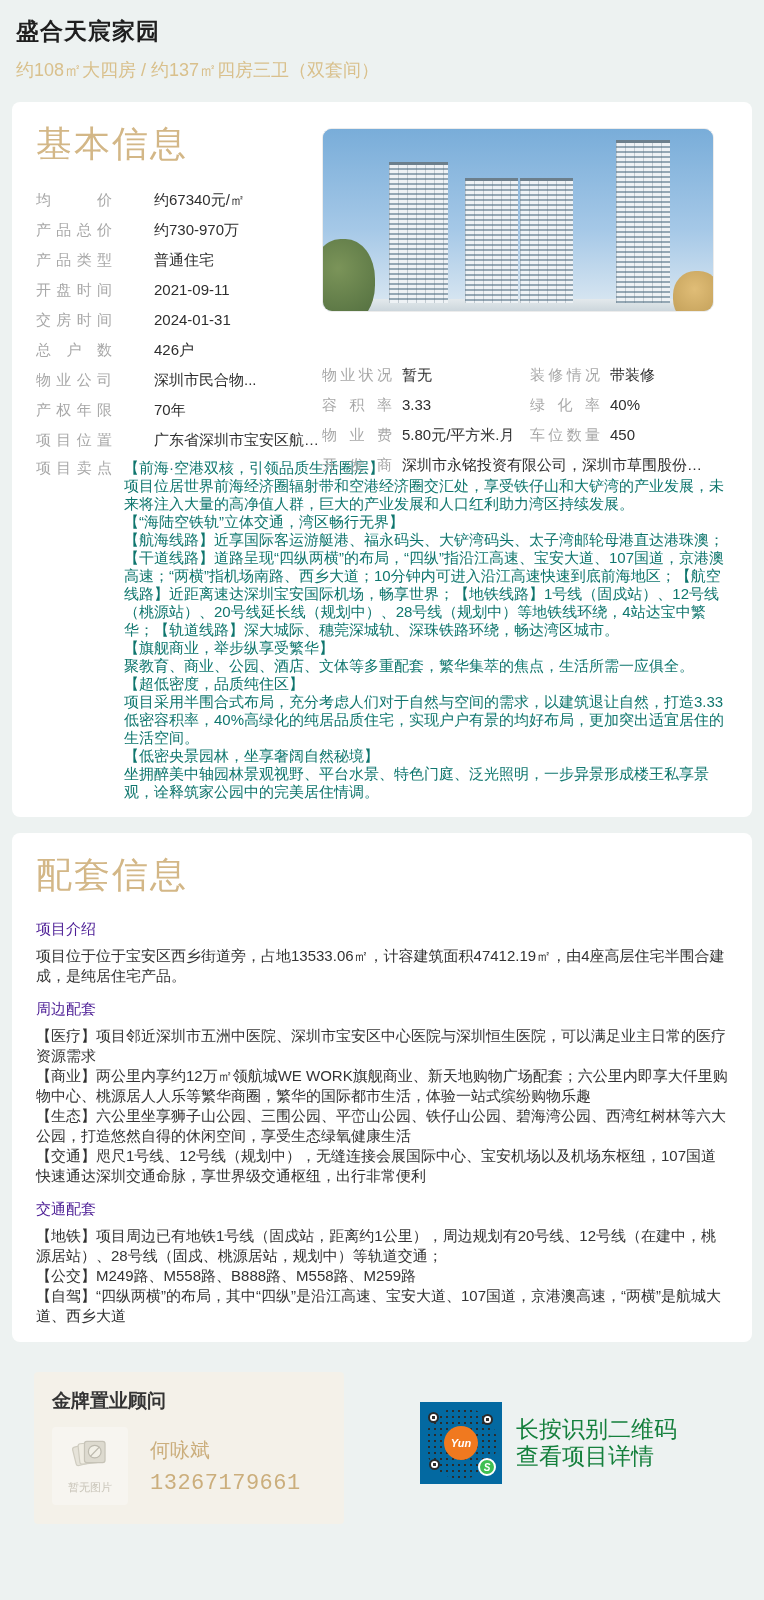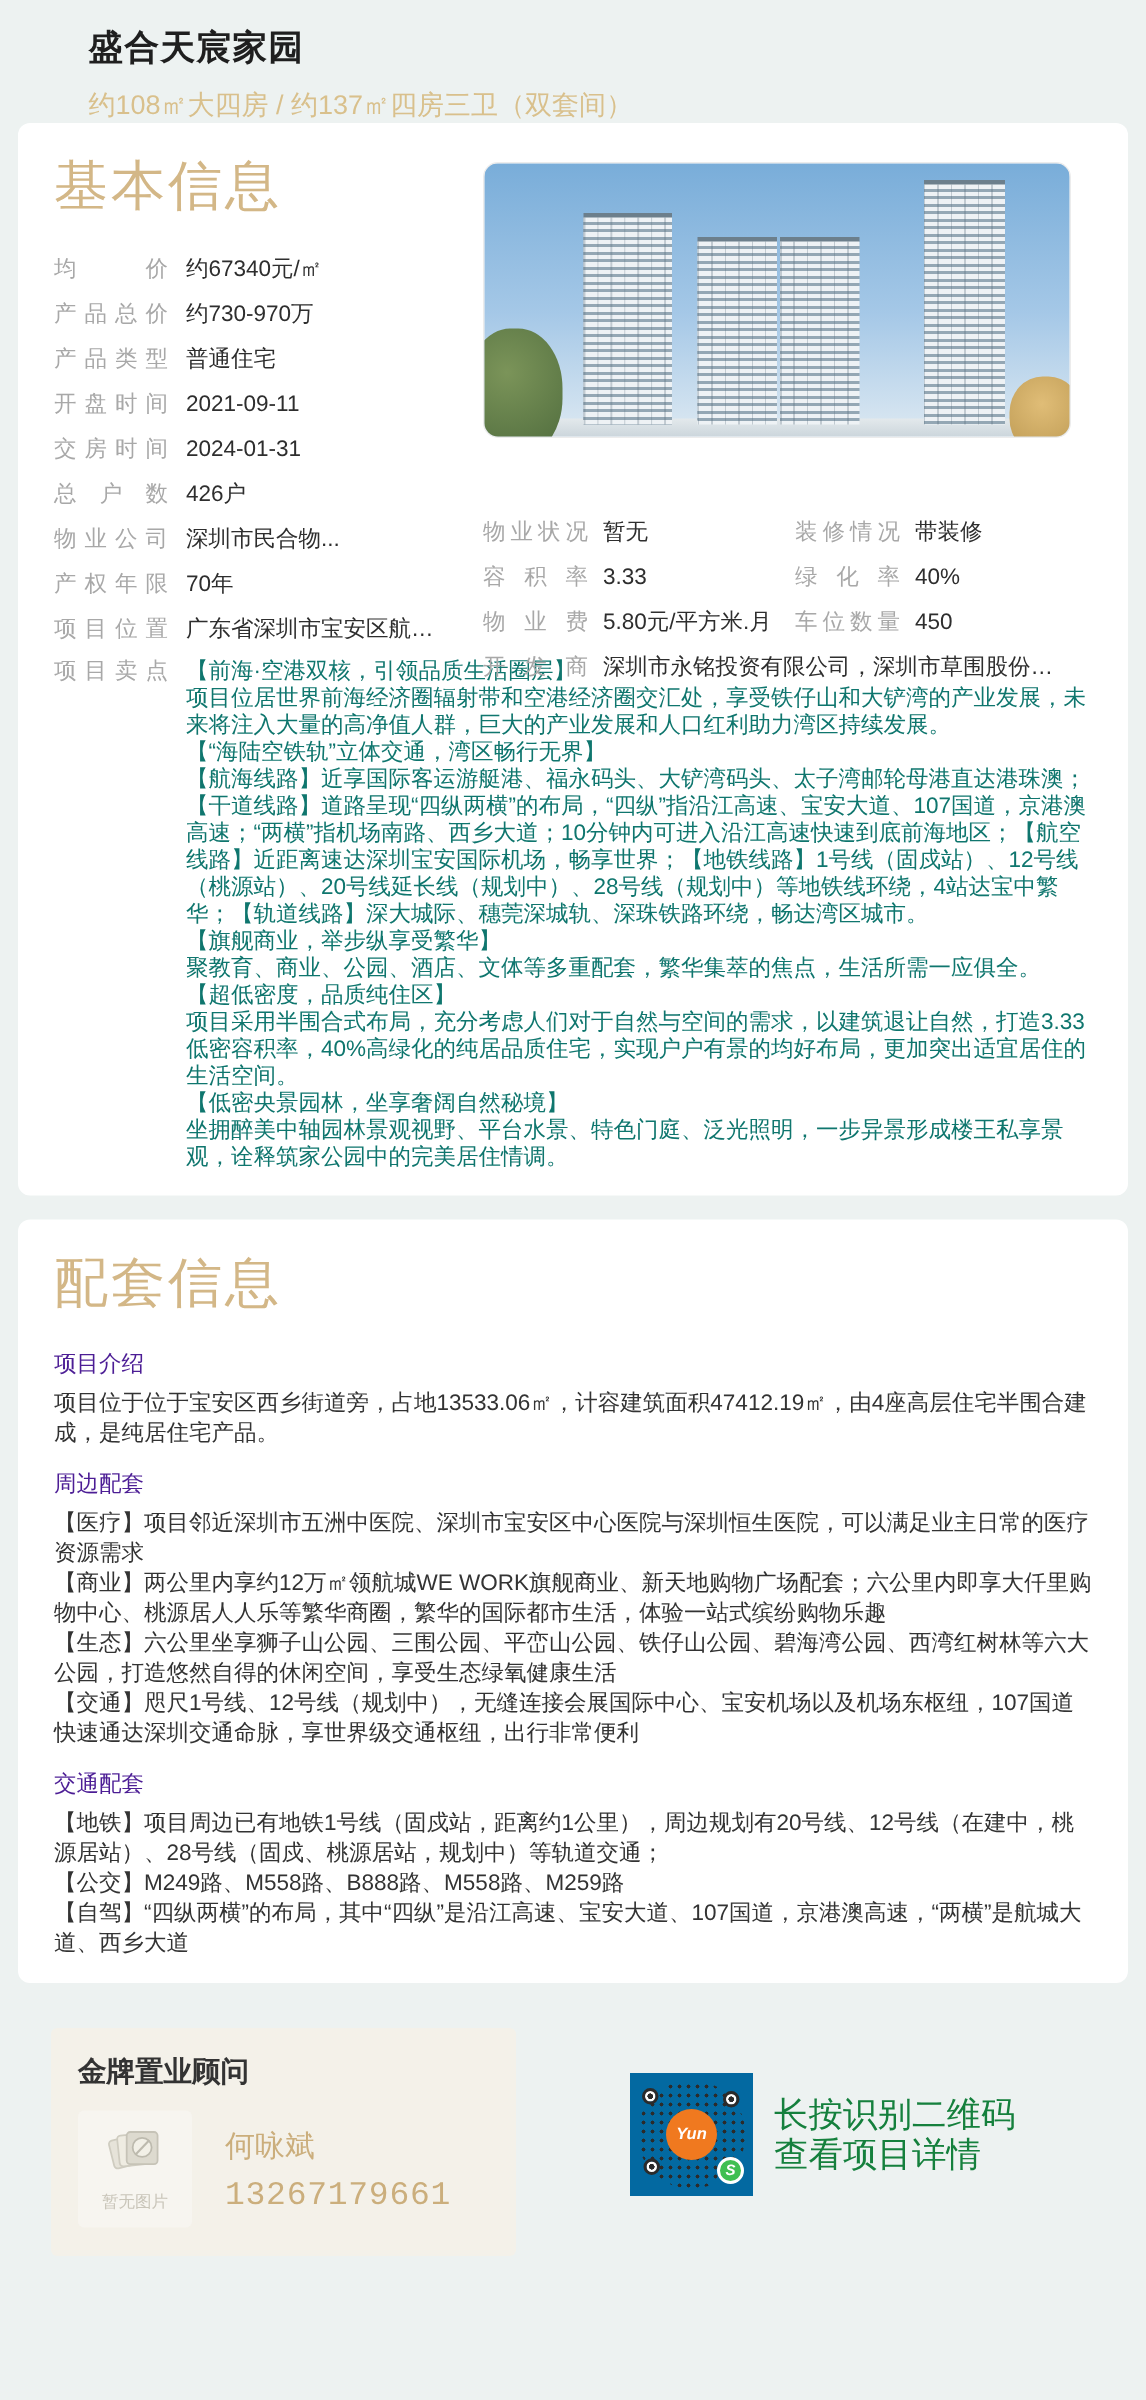--- a/index.html
+++ b/index.html
@@ -2,34 +2,34 @@
 <html><head>
 <meta charset="utf-8">
 <style>
   * { margin:0; padding:0; box-sizing:border-box; }
   html,body { width:764px; height:1600px; overflow:hidden; }
   body {
     background:#edf2f1;
     font-family:"Liberation Sans","DejaVu Sans",sans-serif;
     color:#333;
   }
-  .page-header { padding:16px 16px 0;margin-left:43px; }
+  .page-header { padding:16px 16px 20px; }
   .page-title { font-size:23px; font-weight:bold; color:#1f1f1f; letter-spacing:1px; }
   .page-subtitle { margin-top:11px; font-size:18px; color:#d9c08c; }
 
   .card {
     background:#fff; border-radius:8px;
     margin:0 12px 16px; padding:18px 24px 16px;
     position:relative;
   }
   .section-title { font-size:36px; font-weight:500; color:#d3b787; letter-spacing:2px; margin-bottom:20px; }
 
   
   .info-col-left { width:300px; }
-  .info-row { display:flex; font-size:15px; line-height:21px; margin-bottom:9px; }
+  .info-row { display:flex; font-size:15px; line-height:21px; margin-bottom:9px;gap:30px; }
   .info-row .lbl {
     width:76px; margin-right:12px; color:#a8a8a8; flex:0 0 auto;
     text-align:justify; text-align-last:justify;
   }
   .info-row .val { color:#2e2e2e; font-weight:500; white-space:nowrap; }
 
   .photo {
     position:absolute; left:310px; top:26px; width:392px; height:184px;
     border-radius:10px; border:1px solid #ececec; overflow:hidden;
     background:linear-gradient(175deg,#6fa8d8 0%,#7eb0dc 0%,#a9cae8 55%,#d9e7f2 100%);

